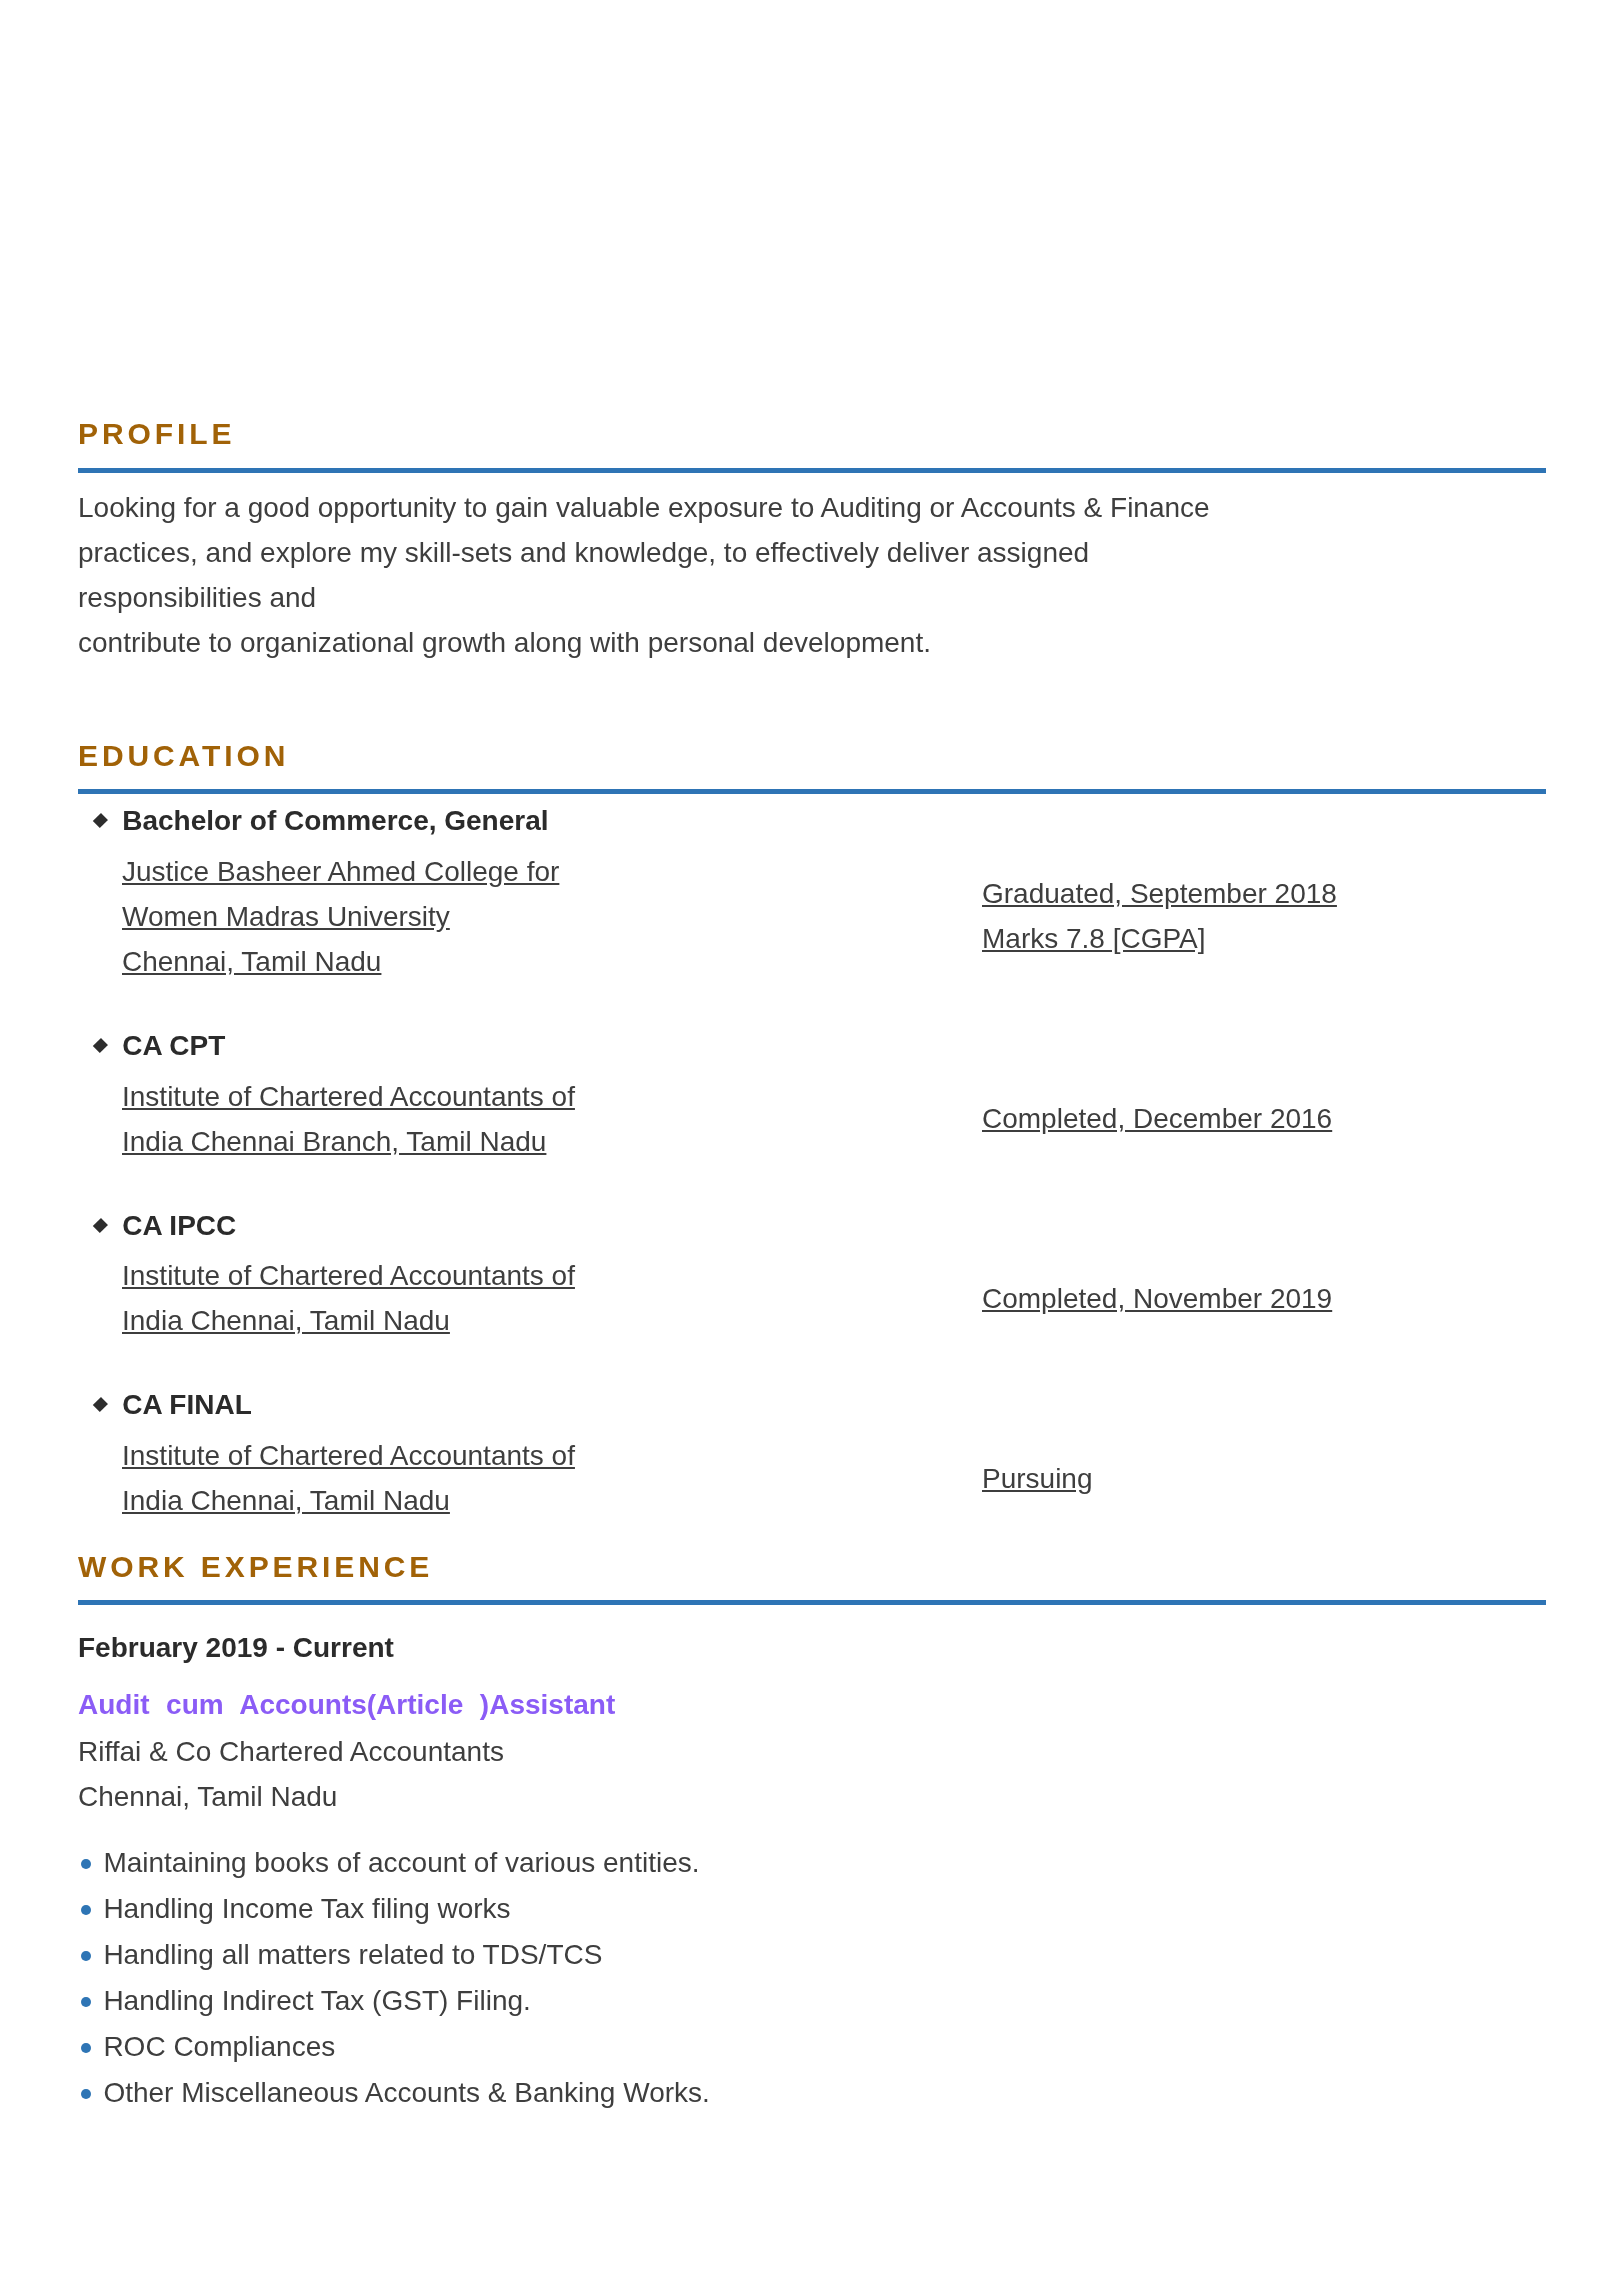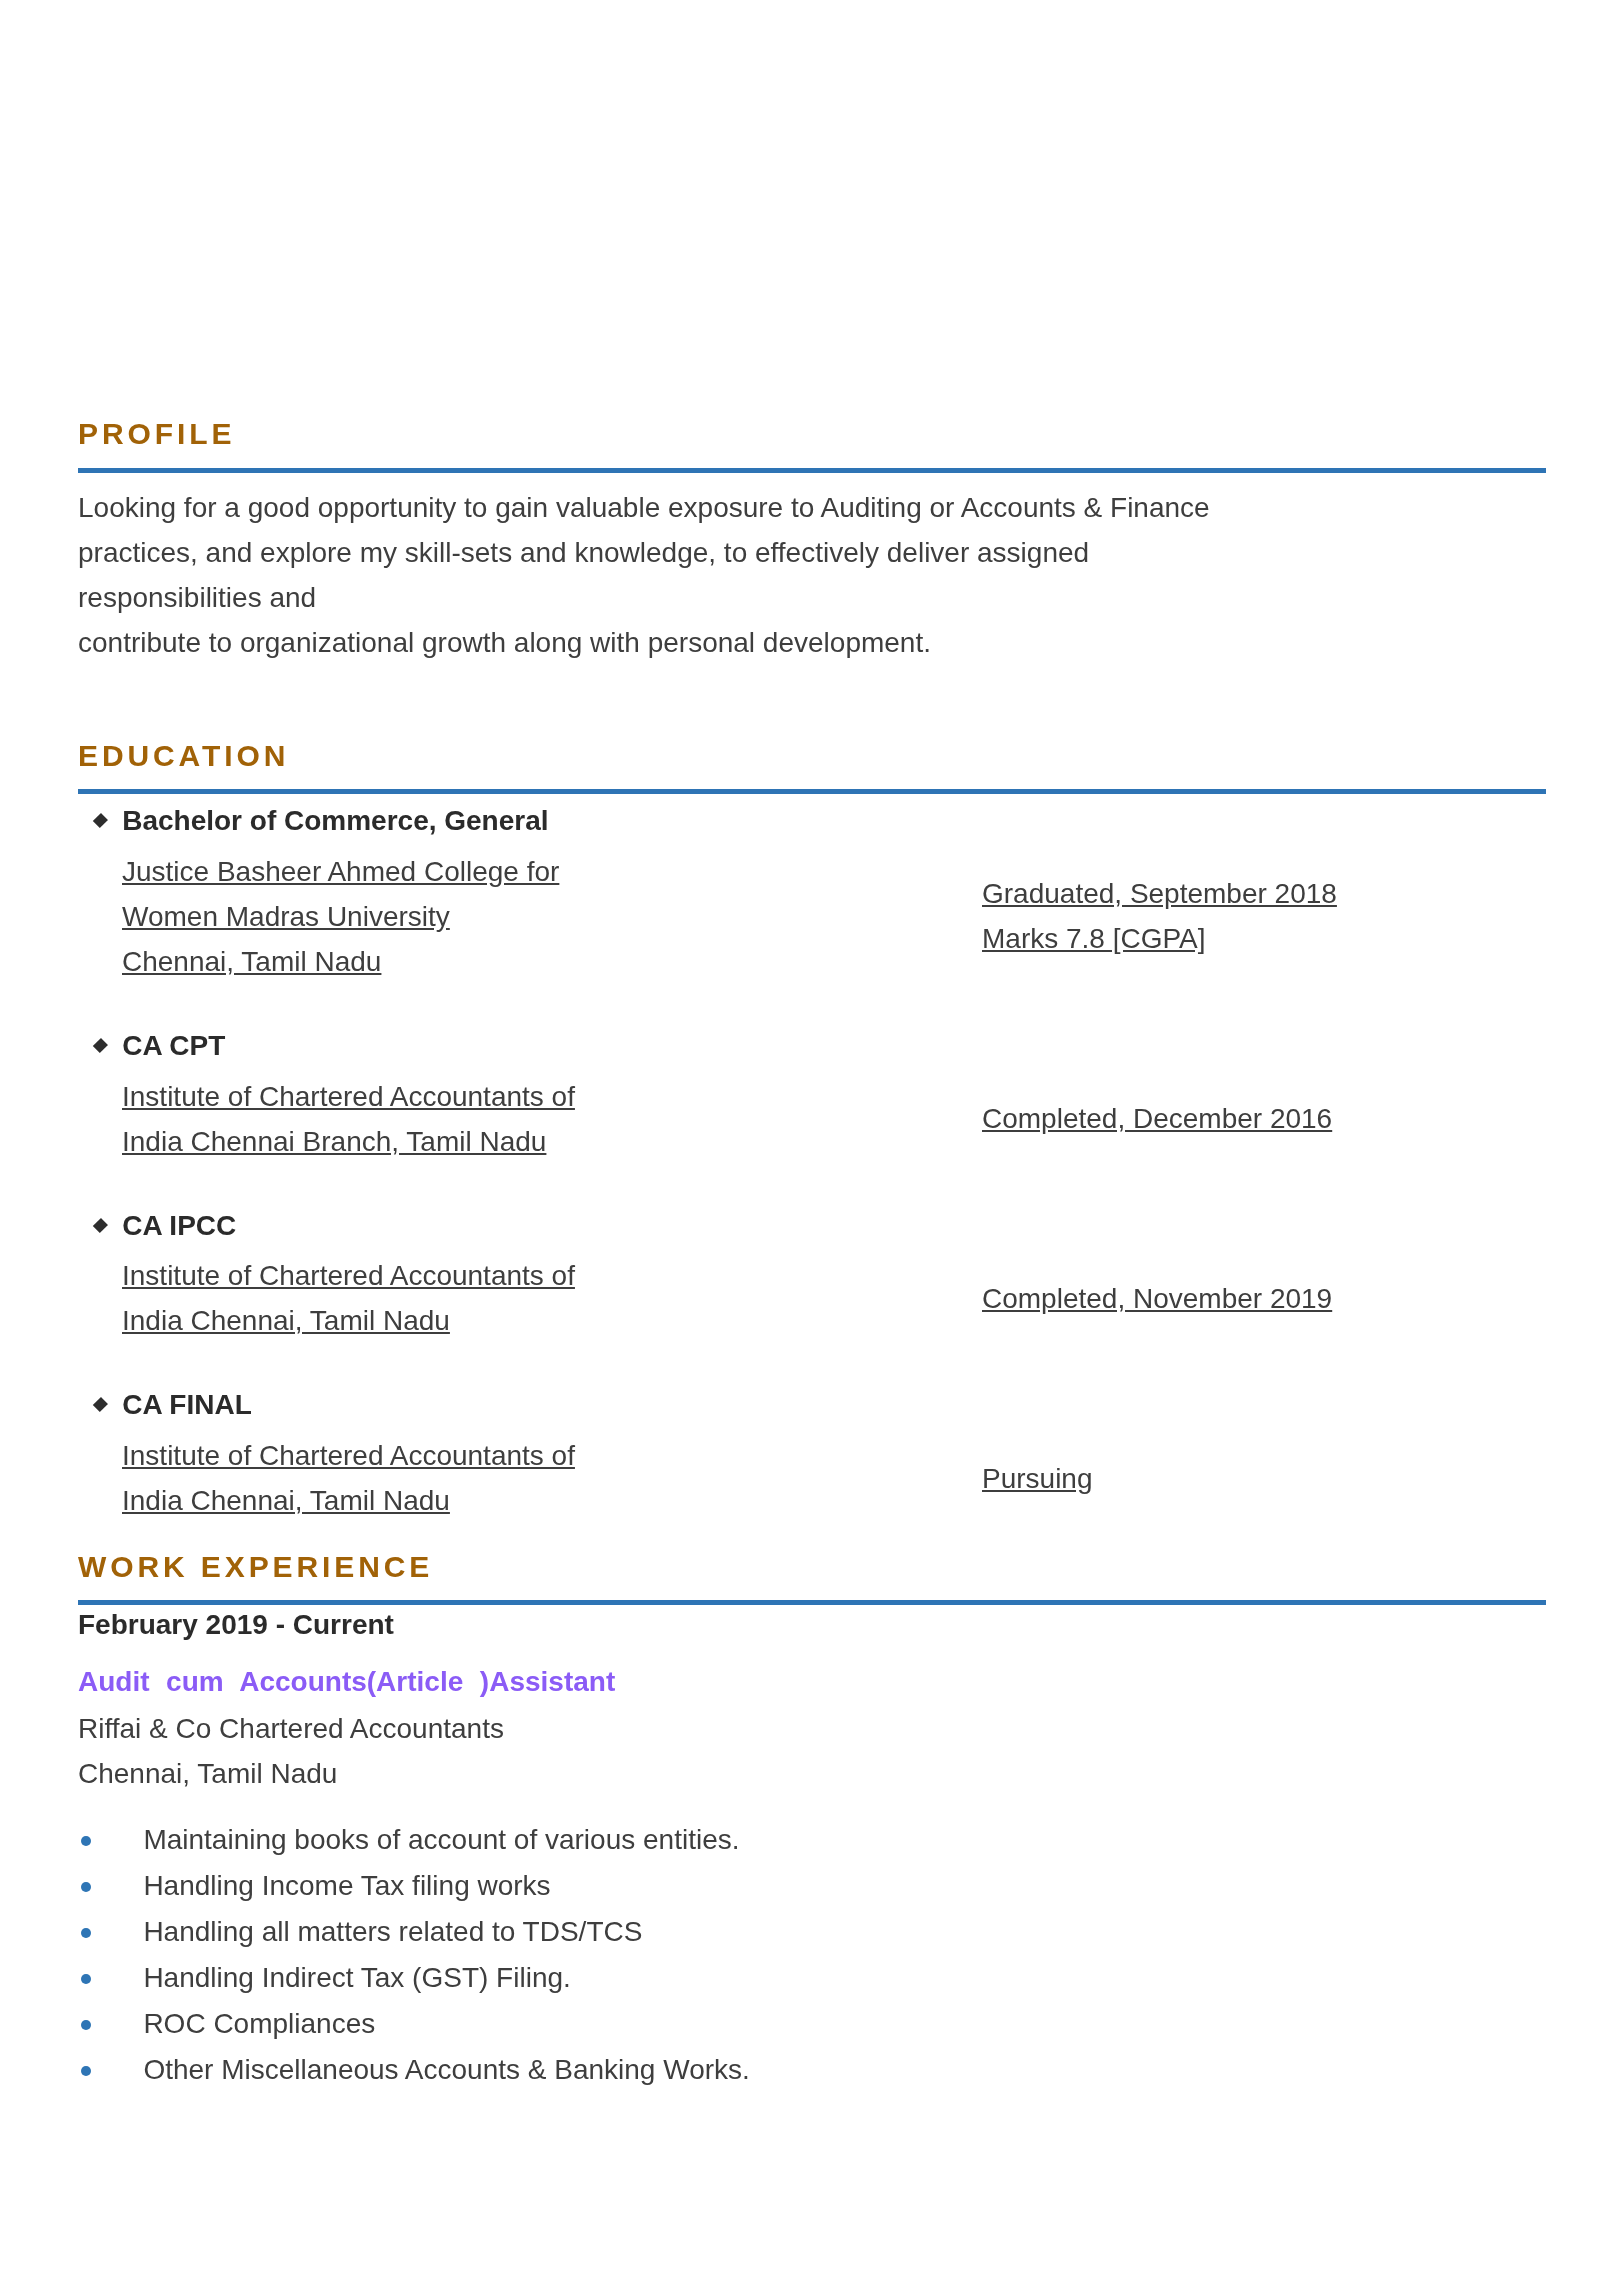--- a/index.html
+++ b/index.html
@@ -70,21 +70,21 @@
   }
   .institution { width: 860px; flex: none; }
   .inst-line, .status-line {
     font-size: 28px;
     line-height: 45px;
   }
   .entry-status { flex: 1; }
   
   .work-section { margin-top: 25.5px; }
   .date-range {
-    margin-top: 3px;
+    margin-top: 26px;
     font-size: 28px;
     line-height: 33px;
     font-weight: 700;
     color: #2b2b2b;
   }
   .job-title {
     margin-top: 23.5px;
     font-size: 28px;
     line-height: 33px;
     font-weight: 700;
@@ -100,21 +100,20 @@
     list-style: none;
     margin: 21.6px 0 0 0;
     padding: 0;
   }
   .duty {
     display: flex;
     align-items: flex-start;
     padding-left: 2.9px;
     font-size: 28px;
     line-height: 46px;
-    gap: 40px;
   }
   .dot {
     width: 9.8px;
     height: 9.8px;
     border-radius: 50%;
     background: #2e75b5;
     flex: none;
     margin: 18.6px 12.7px 0 0;
   }
 </style>

